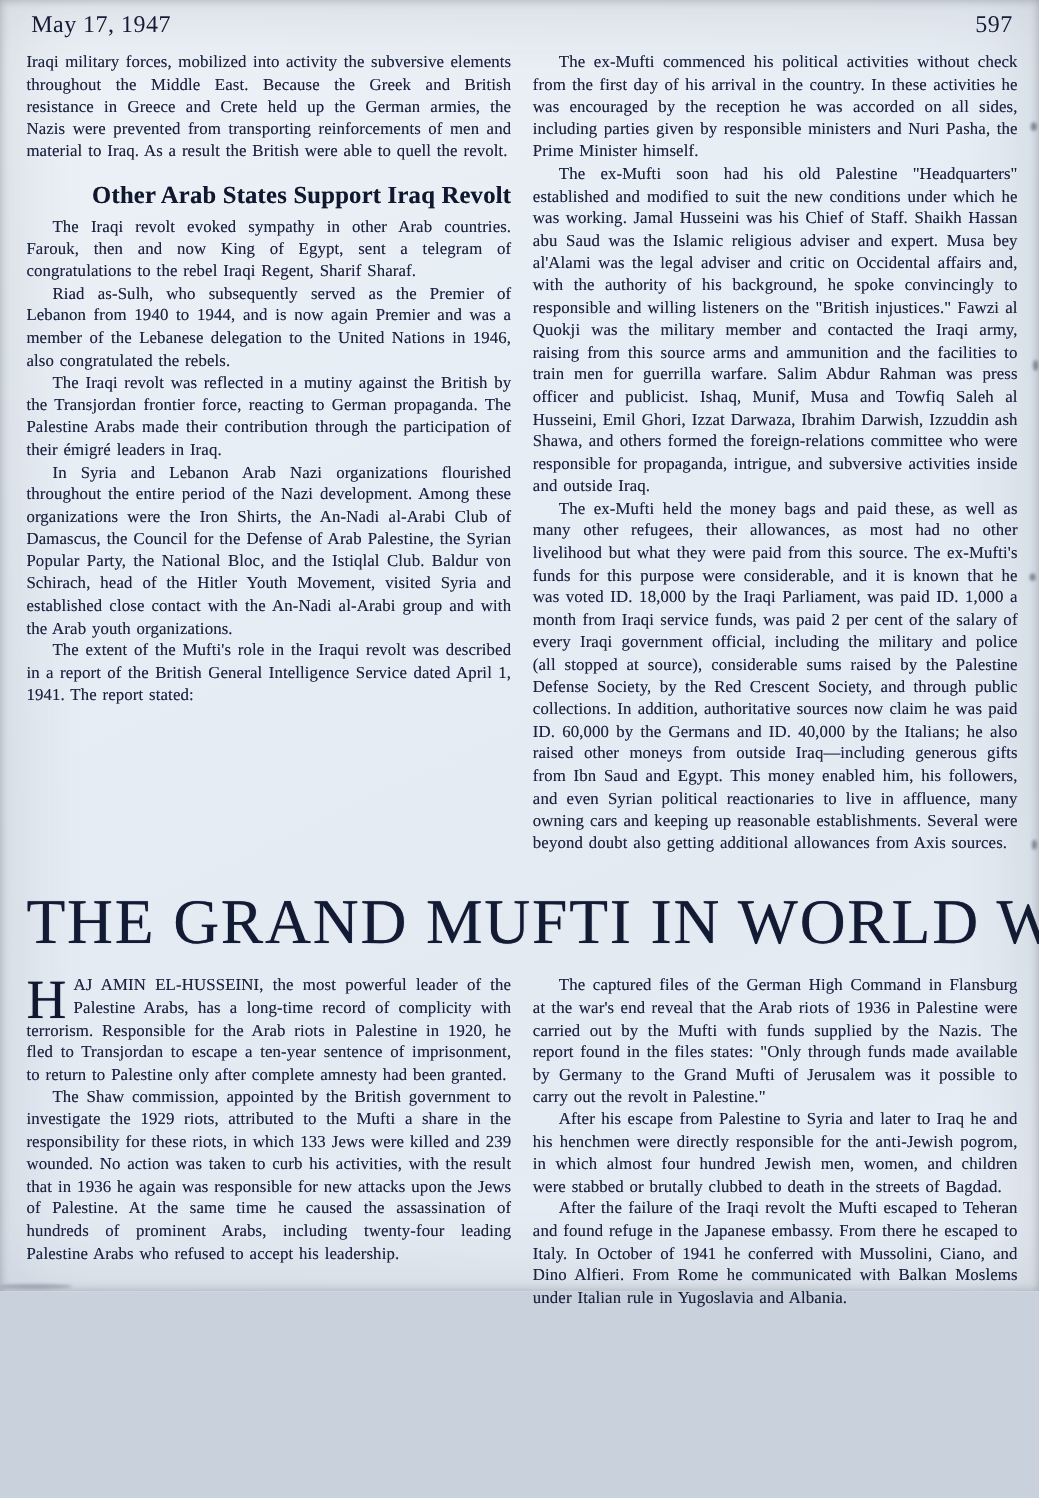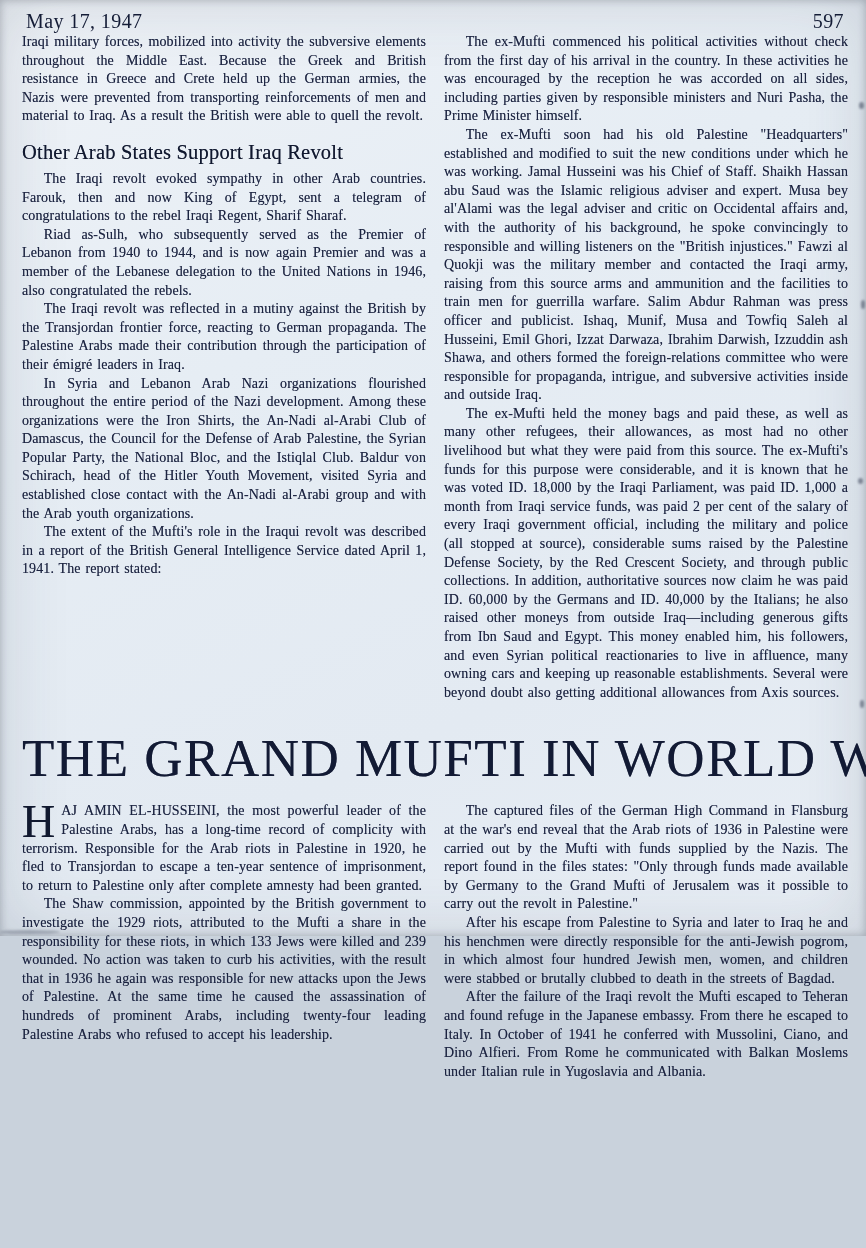--- a/index.html
+++ b/index.html
@@ -4,47 +4,49 @@
 <style>
   html, body { margin: 0; padding: 0; }
   body {
     width: 866px; height: 1248px;
     background: #c9d2dc;
     font-family: "Liberation Serif", "DejaVu Serif", serif;
     overflow: hidden;
   }
   .page {
     position: relative;
-    width: 866px; height: 936px;
+    width: 866px; height: 1076px;
     box-sizing: border-box;
     padding: 8px 18px 0 22px;
     background: linear-gradient(155deg, #eef2f7 0%, #e6edf4 35%, #e3eaf2 70%, #e8eef5 100%);
     box-shadow: inset 0 0 70px rgba(45,55,75,.16), inset 0 0 8px rgba(20,26,40,.28);
     color: #1b2340;
   }
   .masthead {
     display: flex; justify-content: space-between; align-items: baseline;
     font-size: 20px; letter-spacing: .4px; padding: 2px 4px 0 4px;
     color: #141c36;
   }
   .cols {
     display: grid; grid-template-columns: 1fr 1fr; column-gap: 18px;
+    margin-top: 11px;
   }
   .col { min-width: 0; }
   p {
     margin: 0; text-align: justify; text-indent: 1.55em;
     font-size: 14px; line-height: 18.6px;
     word-spacing: 1.2px; letter-spacing: .1px;
     color: #1b2340; text-shadow: 0 0 .5px rgba(27,35,64,.55);
   }
   p.noindent { text-indent: 0; }
   h2 {
-    font-size: 20.5px; font-weight: normal; color: #10182f;
+    font-size: 20.5px; font-weight: bold; color: #10182f;
     margin: 15px 0 6px 0; letter-spacing: .2px;
     text-shadow: 0 0 .5px rgba(16,24,47,.6);
+    text-align: right;
   }
   .headline {
     text-align: center; white-space: nowrap;
     font-size: 53px; font-weight: normal; color: #121a34;
     margin: 26px 0 14px 0; letter-spacing: 1.5px;
     text-shadow: 0 0 .6px rgba(18,26,52,.65);
   }
   .dropcap {
     float: left; font-size: 46px; line-height: 33px;
     padding: 3px 6px 0 0; color: #10182f;

